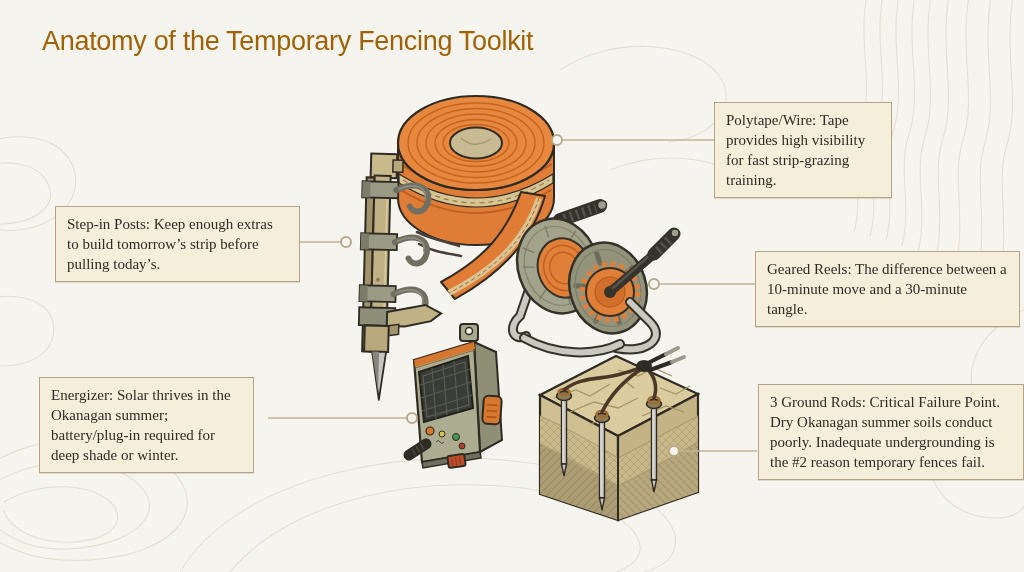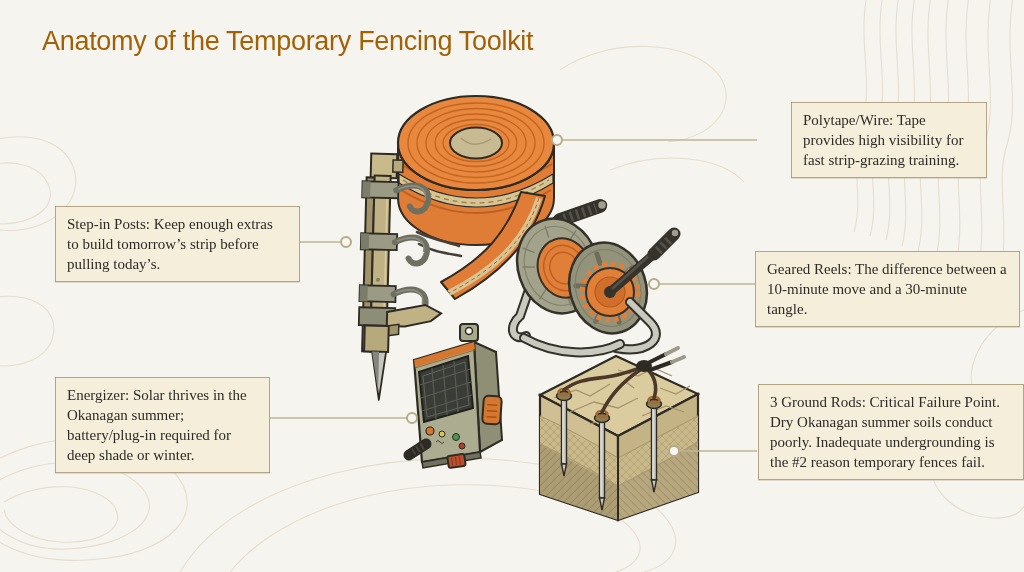--- a/index.html
+++ b/index.html
@@ -295,33 +295,33 @@
         <line x1="268" y1="418" x2="407" y2="418"></line>
         <circle cx="412" cy="418" r="5" fill="#f8f6f0" stroke="#b5aa8a" stroke-width="2"></circle>
       </g>
       <g>
         <line x1="679" y1="451" x2="757" y2="451"></line>
         <circle cx="674" cy="451" r="5" fill="#f8f6f0" stroke="#b5aa8a" stroke-width="2"></circle>
       </g>
     </g>
   </svg>
 
-  <div class="callout" style="left:791px;top:102px;width:196px">
+  <div class="callout" style="left:714px;top:102px;width:178px">
     <p>Polytape/Wire: Tape provides high visibility for fast strip-grazing training.</p>
   </div>
 
   <div class="callout" style="left:55px;top:206px;width:245px">
     <p>Step-in Posts: Keep enough extras to build tomorrow’s strip before pulling today’s.</p>
   </div>
 
   <div class="callout" style="left:755px;top:251px;width:265px">
     <p>Geared Reels: The difference between a 10-minute move and a 30-minute tangle.</p>
   </div>
 
-  <div class="callout" style="left:55px;top:377px;width:215px">
+  <div class="callout" style="left:39px;top:377px;width:215px">
     <p>Energizer: Solar thrives in the Okanagan summer; battery/plug-in required for deep shade or winter.</p>
   </div>
 
   <div class="callout" style="left:758px;top:384px;width:266px">
     <p>3 Ground Rods: Critical Failure Point. Dry Okanagan summer soils conduct poorly. Inadequate undergrounding is the #2 reason temporary fences fail.</p>
   </div>
 
 </div>
 
 </body></html>

